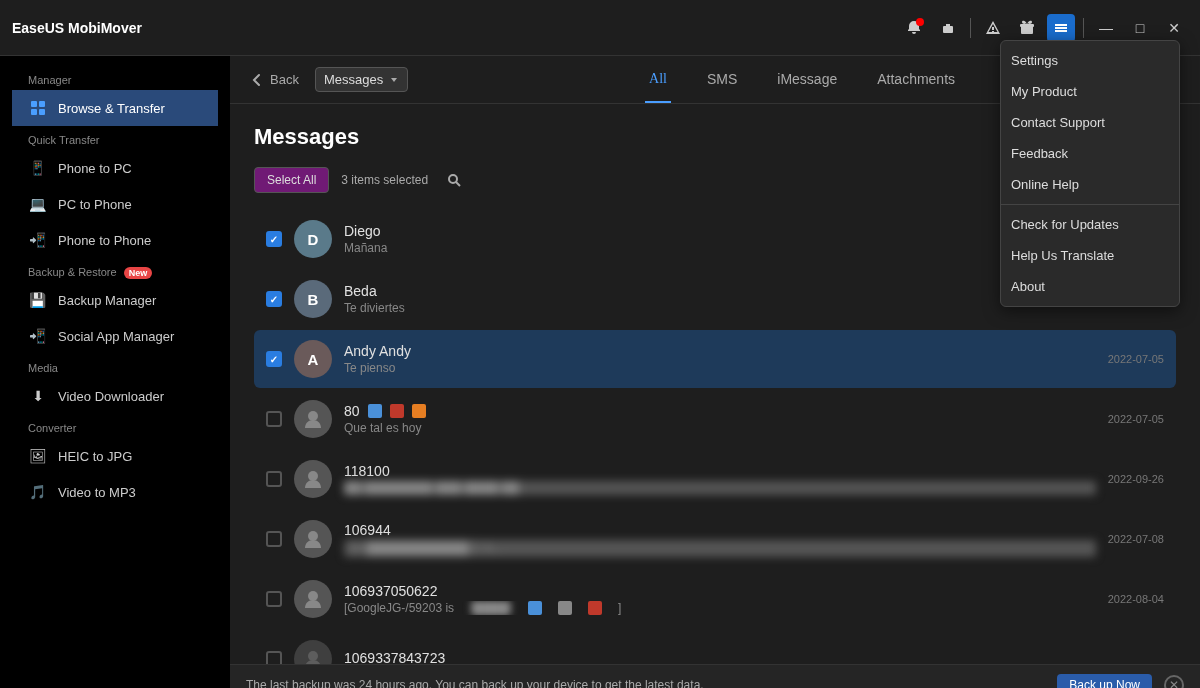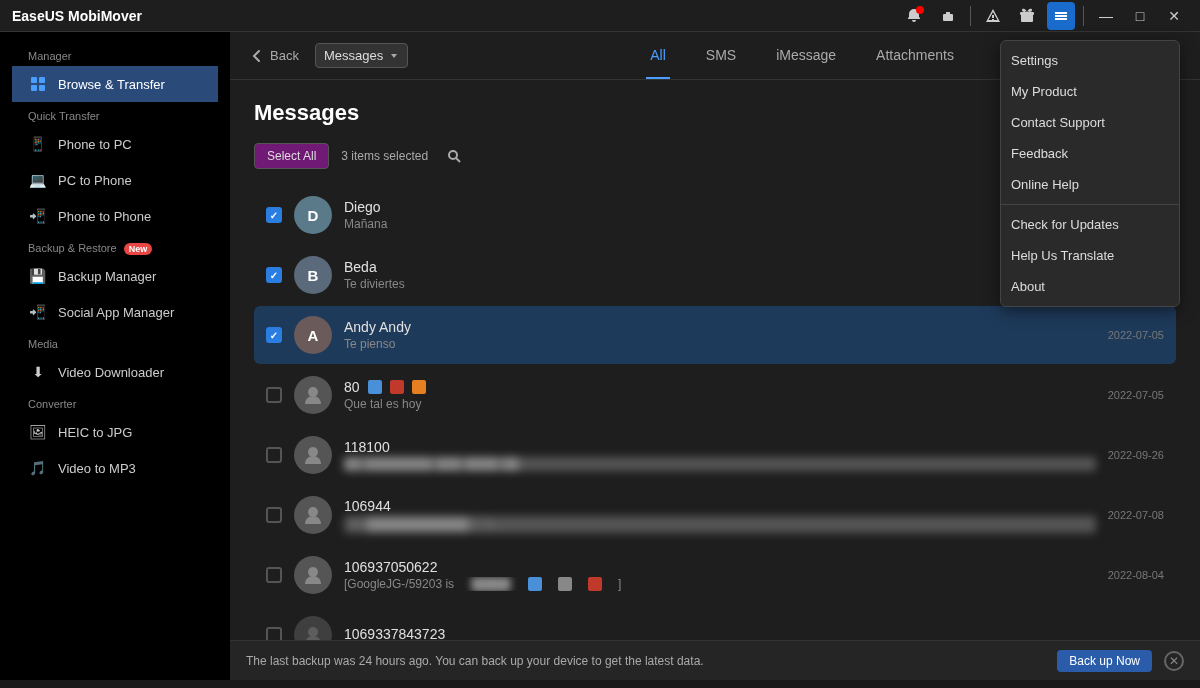--- a/index.html
+++ b/index.html
@@ -8,21 +8,21 @@
       height: 688px;
       background: #1a1a1a;
       font-family: -apple-system, BlinkMacSystemFont, 'Segoe UI', Arial, sans-serif;
       color: #e0e0e0;
       overflow: hidden;
       position: relative;
     }
 
     
     .title-bar {
-      height: 32px;
+      height: 56px;
       background: #1e1e1e;
       display: flex;
       align-items: center;
       justify-content: space-between;
       padding: 0 12px;
       border-bottom: 1px solid #333;
       position: relative;
       z-index: 10;
     }
     .title-bar-left {
@@ -167,20 +167,21 @@
       cursor: pointer;
       height: 100%;
       display: flex;
       align-items: center;
       border-bottom: 2px solid transparent;
       padding: 0 4px;
     }
     .tab-item.active {
       color: #4a9eff;
       border-bottom: 2px solid #4a9eff;
+      font-family: Liberation Serif, serif;
     }
     .dropdown-select {
       background: #333;
       border: 1px solid #555;
       color: #ddd;
       border-radius: 4px;
       padding: 4px 8px;
       font-size: 13px;
       cursor: pointer;
       display: flex;

